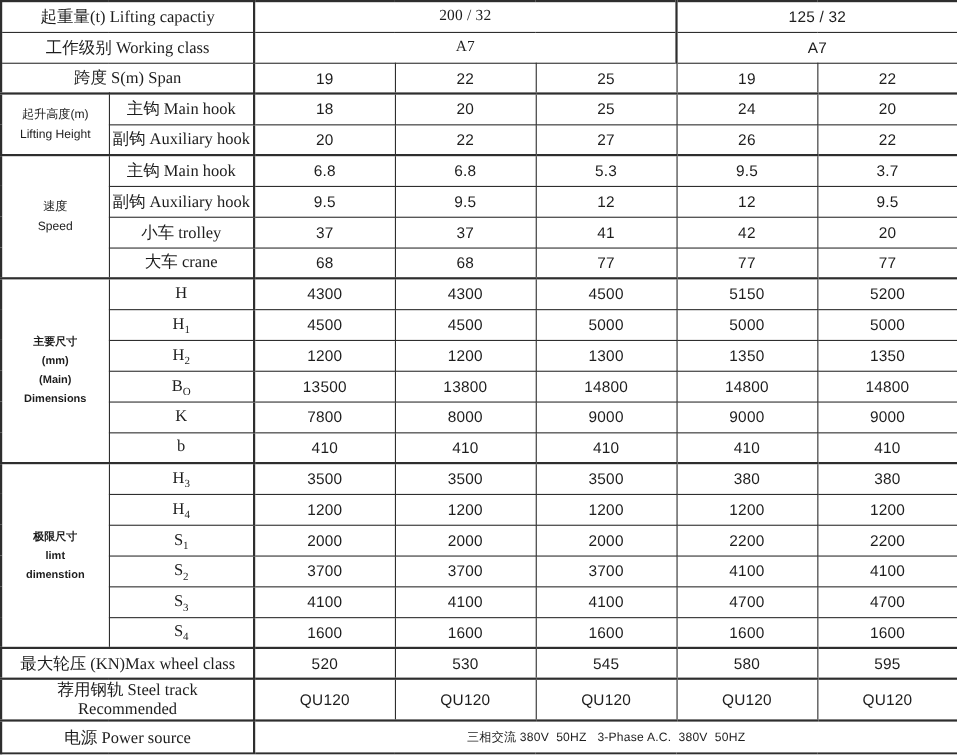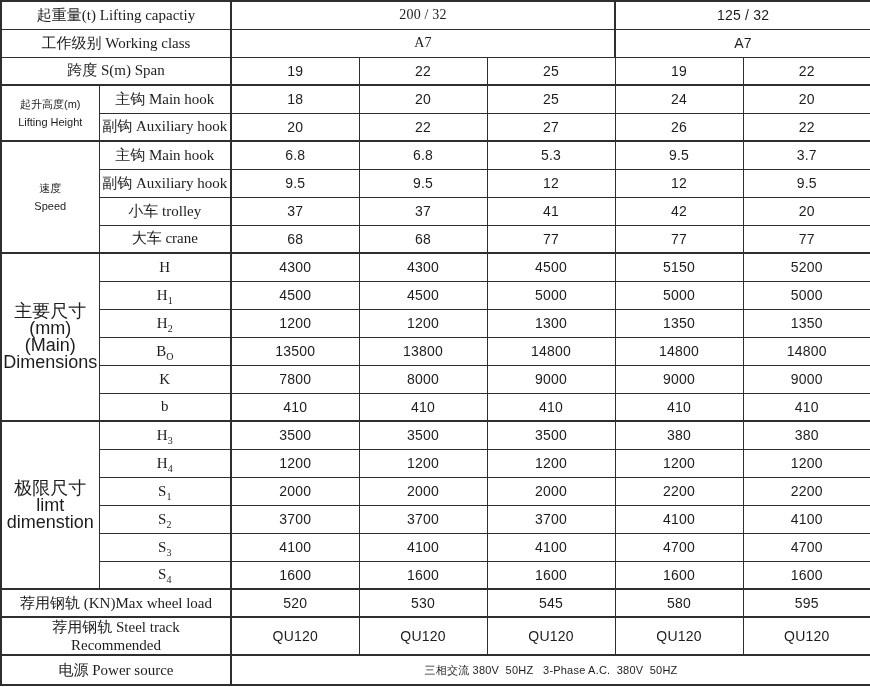--- a/index.html
+++ b/index.html
@@ -20,21 +20,21 @@
     vertical-align: middle;
     padding: 0;
     overflow: hidden;
   }
   tr { height: 28px; }
   tr.tall { height: 37px; }
   tr.last { height: 30px; }
   .lab   { font-size: 15px; }
   .sublab{ font-size: 15px; margin-left: 32px; }
   .seclab{ font-size: 11px; line-height: 18px; }
-  .seclab.small { font-size: 18px; line-height: 17px; }
+  .seclab.small { font-size: 10px; line-height: 17px; font-weight: bold; }
   .val   { font-size: 14px; letter-spacing: 0.2px; }
   .pre   { white-space: pre-wrap; font-size: 11px; }
   .br2 { border-right-width: 2px !important; font-family: Liberation Serif, serif; }
   .bb2 { border-bottom-width: 2px !important; }
   sub { font-size: 10px; line-height: 0; }
 </style>
 </head>
 <body>
 
 <table class="spec">
@@ -231,21 +231,21 @@
   <tr>
     <td class="sublab br2 bb2"><span>S</span><sub>4</sub></td>
     <td class="val bb2">1600</td>
     <td class="val bb2">1600</td>
     <td class="val bb2">1600</td>
     <td class="val bb2">1600</td>
     <td class="val bb2">1600</td>
   </tr>
 
   <tr>
-    <td colspan="2" class="lab br2 bb2">荐用钢轨 (KN)Max wheel load</td>
+    <td colspan="2" class="lab br2 bb2">最大轮压 (KN)Max wheel class</td>
     <td class="val bb2">520</td>
     <td class="val bb2">530</td>
     <td class="val bb2">545</td>
     <td class="val bb2">580</td>
     <td class="val bb2">595</td>
   </tr>
 
   <tr class="tall">
     <td colspan="2" class="lab br2 bb2">
       <div>荐用钢轨 Steel track</div>

